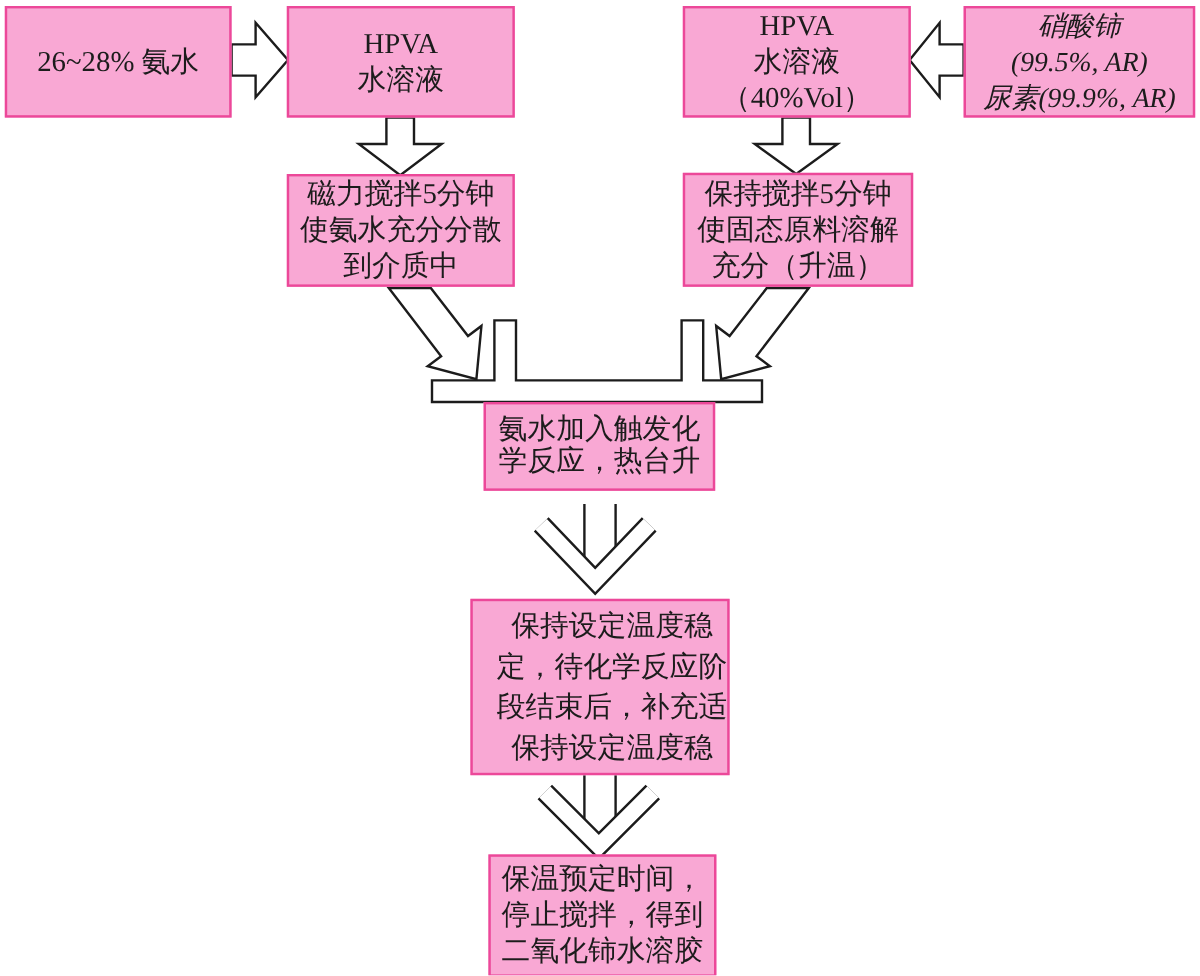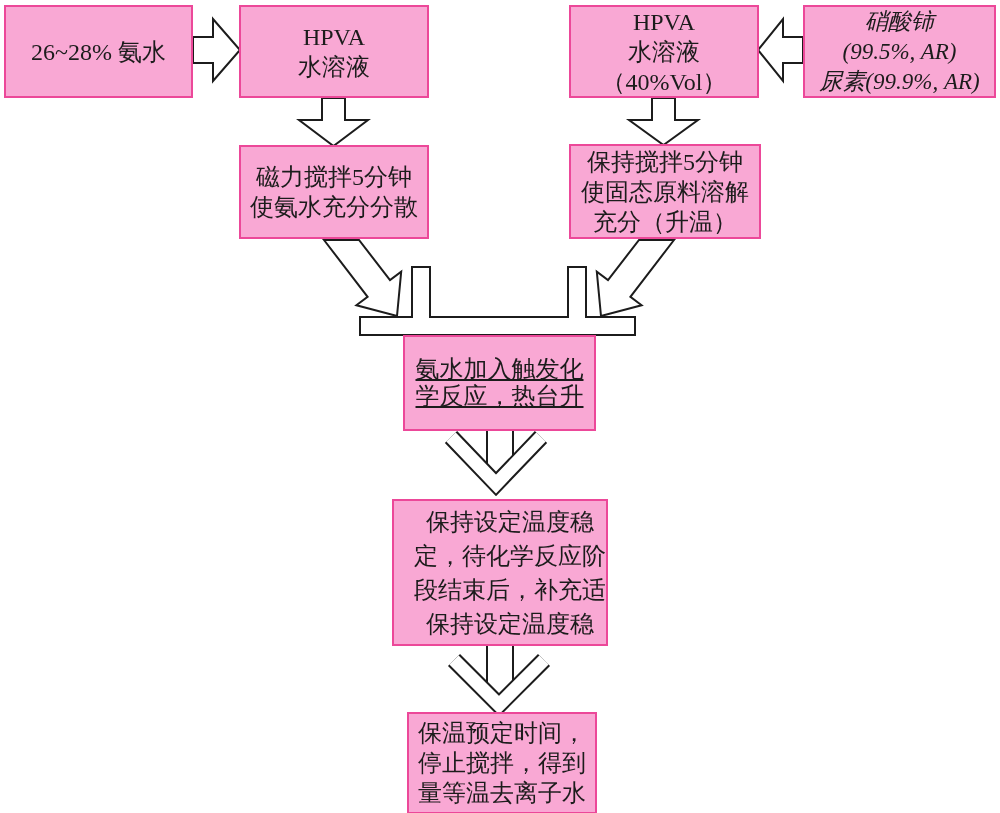--- a/index.html
+++ b/index.html
@@ -32,21 +32,21 @@
     line-height: 30px;
     white-space: nowrap;
   }
   .box .ln { width: 100%; }
   #b-ammonia    { left: 4px;   top: 5px;   width: 189px; height: 93px; line-height: 38px; }
   #b-hpva60     { left: 239px; top: 5px;   width: 190px; height: 93px; }
   #b-hpva40     { left: 569px; top: 5px;   width: 190px; height: 93px; }
   #b-cerium     { left: 803px; top: 5px;   width: 193px; height: 93px; font-size: 23px; font-style: italic; }
   #b-stir-left  { left: 239px; top: 145px; width: 190px; height: 94px; }
   #b-stir-right { left: 569px; top: 144px; width: 192px; height: 95px; }
-  #b-trigger    { left: 403px; top: 335px; width: 193px; height: 96px; line-height: 27px; text-decoration: underline; }
+  #b-trigger    { left: 403px; top: 335px; width: 193px; height: 74px; line-height: 27px; }
   #b-hold       { left: 392px; top: 499px; width: 216px; height: 147px; line-height: 34px; padding-left: 20px; }
   #b-final      { left: 407px; top: 712px; width: 190px; height: 102px; }
 </style>
 </head>
 <body>
 
 <div id="stage">
 
   <svg id="connectors" width="1000" height="813" viewBox="0 0 1000 813">
     <g fill="#ffffff" stroke="#1c1c1c" stroke-width="2" stroke-linejoin="miter">
@@ -96,20 +96,21 @@
 
   <div class="box" id="b-cerium">
     <div class="ln">硝酸铈</div>
     <div class="ln">(99.5%, AR)</div>
     <div class="ln">尿素(99.9%, AR)</div>
   </div>
 
   <div class="box" id="b-stir-left">
     <div class="ln">磁力搅拌5分钟</div>
     <div class="ln">使氨水充分分散</div>
+    <div class="ln">到介质中</div>
   </div>
 
   <div class="box" id="b-stir-right">
     <div class="ln">保持搅拌5分钟</div>
     <div class="ln">使固态原料溶解</div>
     <div class="ln">充分（升温）</div>
   </div>
 
   <div class="box" id="b-trigger">
     <div class="ln">氨水加入触发化</div>
@@ -119,16 +120,16 @@
   <div class="box" id="b-hold">
     <div class="ln">保持设定温度稳</div>
     <div class="ln">定，待化学反应阶</div>
     <div class="ln">段结束后，补充适</div>
     <div class="ln">保持设定温度稳</div>
   </div>
 
   <div class="box" id="b-final">
     <div class="ln">保温预定时间，</div>
     <div class="ln">停止搅拌，得到</div>
-    <div class="ln">量等温去离子水</div>
+    <div class="ln">二氧化铈水溶胶</div>
   </div>
 
 </div>
 
 </body></html>

